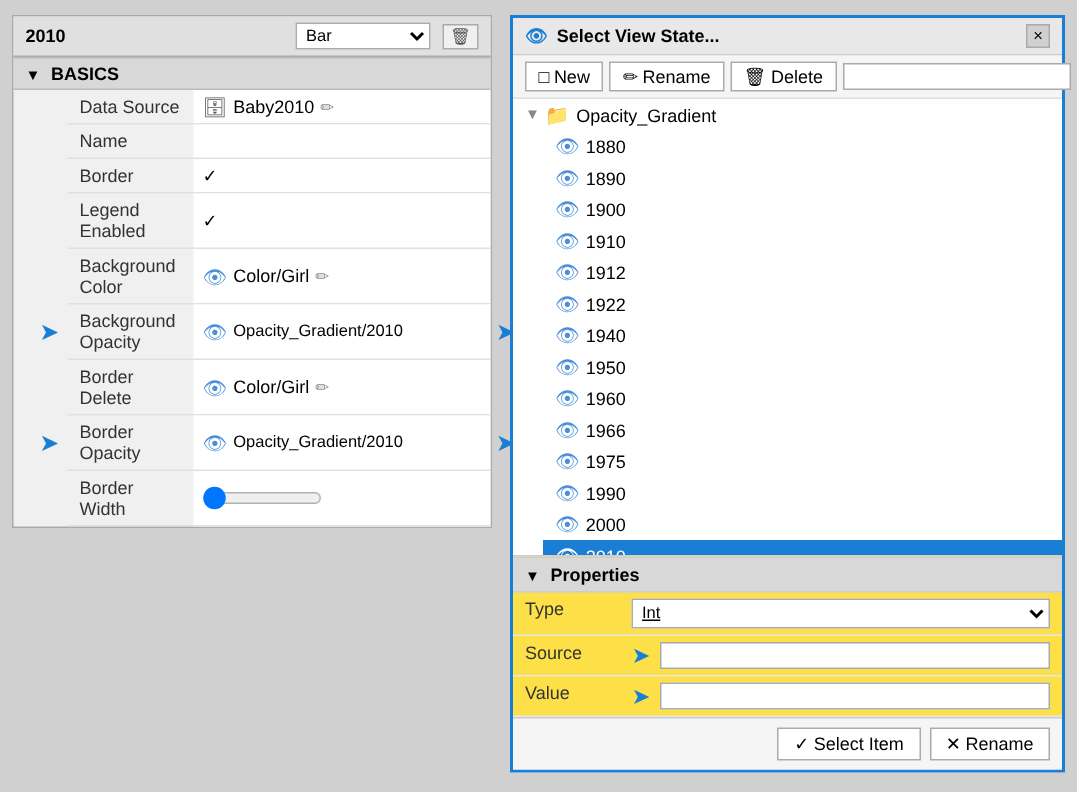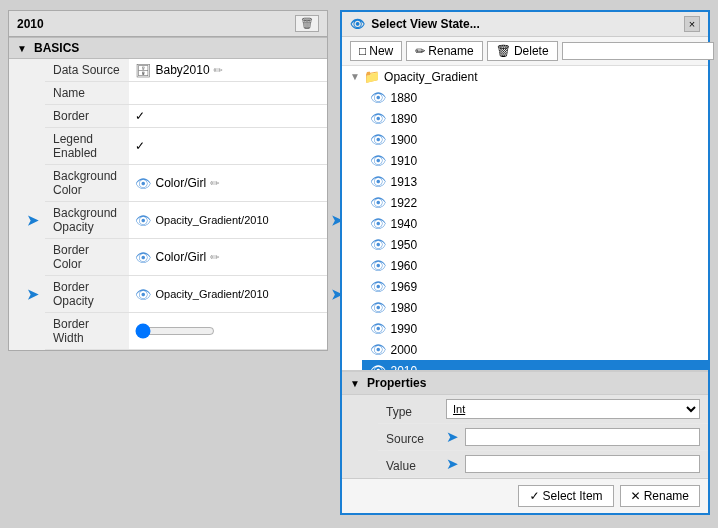--- a/index.html
+++ b/index.html
@@ -158,38 +158,37 @@
       align-items: center;
       gap: 4px;
       cursor: pointer;
     }
     .tree-item.selected { background: #1a7fd4; color: white; }
     .tree-item.selected .eye-icon { color: white; }
     .tree-indent { margin-left: 20px; }
     .folder-icon { color: #d4a017; font-size: 13px; }
 
     .properties-section {
-      background: #e5e5e5;
+      background: #fde047;
       border-top: 1px solid #ccc;
       padding: 0;
     }
     .prop-section-header {
       background: #d8d8d8;
       padding: 4px 8px;
       font-weight: bold;
       font-size: 11px;
       border-bottom: 1px solid #ccc;
     }
     .prop-section-row {
       display: flex;
-      align-items: flex-end;
-      padding: 4px 8px;
-      gap: 0;
+      align-items: flex-start;
+      padding: 4px 8px;
+      gap: 11px;
       border-bottom: 1px solid #e8e8e8;
-      margin-left: 36px;
     }
     .prop-section-label {
       width: 60px;
       color: #333;
       flex-shrink: 0;
     }
     .prop-section-value {
       flex: 1;
       display: flex;
       align-items: center;
@@ -229,20 +228,23 @@
       align-items: center;
       gap: 3px;
     }
   </style>
 </head>
 <body>
 
 <div class="left-panel">
   <div class="panel-header">
     <span class="panel-title">2010</span>
+    <select class="panel-select">
+      <option>Bar</option>
+    </select>
     <button class="delete-btn">🗑</button>
   </div>
 
   <div class="section-header">
     <span class="arrow">▼</span>
     <span>BASICS</span>
   </div>
 
   <div class="properties-grid">
 
@@ -278,21 +280,21 @@
     <div class="prop-label" style="position:relative;">
       <span style="position:absolute; left:-18px; color:#1a7fd4; font-size:14px; font-weight:bold;">➤</span>
       Background Opacity
     </div>
     <div class="prop-value" style="position:relative;">
       <span class="eye-icon">👁</span>
       <span style="font-size:11px; overflow:hidden; white-space:nowrap; max-width:120px;">Opacity_Gradient/2010</span>
       <span style="position:absolute; right:-16px; color:#1a7fd4; font-size:14px; font-weight:bold;">➤</span>
     </div>
 
-    <div class="prop-label">Border Color</div>
+    <div class="prop-label">Border Delete</div>
     <div class="prop-value">
       <span class="eye-icon">👁</span>
       <span>Color/Girl</span>
       <span class="edit-icon">✏</span>
     </div>
 
     <div class="prop-label" style="position:relative;">
       <span style="position:absolute; left:-18px; color:#1a7fd4; font-size:14px; font-weight:bold;">➤</span>
       Border Opacity
     </div>
@@ -354,45 +356,45 @@
         <div class="tree-item tree-indent">
           <span class="eye-icon">👁</span>
           <span>1900</span>
         </div>
         <div class="tree-item tree-indent">
           <span class="eye-icon">👁</span>
           <span>1910</span>
         </div>
         <div class="tree-item tree-indent">
           <span class="eye-icon">👁</span>
-          <span>1913</span>
+          <span>1912</span>
         </div>
         <div class="tree-item tree-indent">
           <span class="eye-icon">👁</span>
           <span>1922</span>
         </div>
         <div class="tree-item tree-indent">
           <span class="eye-icon">👁</span>
           <span>1940</span>
         </div>
         <div class="tree-item tree-indent">
           <span class="eye-icon">👁</span>
           <span>1950</span>
         </div>
         <div class="tree-item tree-indent">
           <span class="eye-icon">👁</span>
           <span>1960</span>
         </div>
         <div class="tree-item tree-indent">
           <span class="eye-icon">👁</span>
-          <span>1969</span>
-        </div>
-        <div class="tree-item tree-indent">
-          <span class="eye-icon">👁</span>
-          <span>1980</span>
+          <span>1966</span>
+        </div>
+        <div class="tree-item tree-indent">
+          <span class="eye-icon">👁</span>
+          <span>1975</span>
         </div>
         <div class="tree-item tree-indent">
           <span class="eye-icon">👁</span>
           <span>1990</span>
         </div>
         <div class="tree-item tree-indent">
           <span class="eye-icon">👁</span>
           <span>2000</span>
         </div>
         <div class="tree-item tree-indent selected" style="position: relative;">

